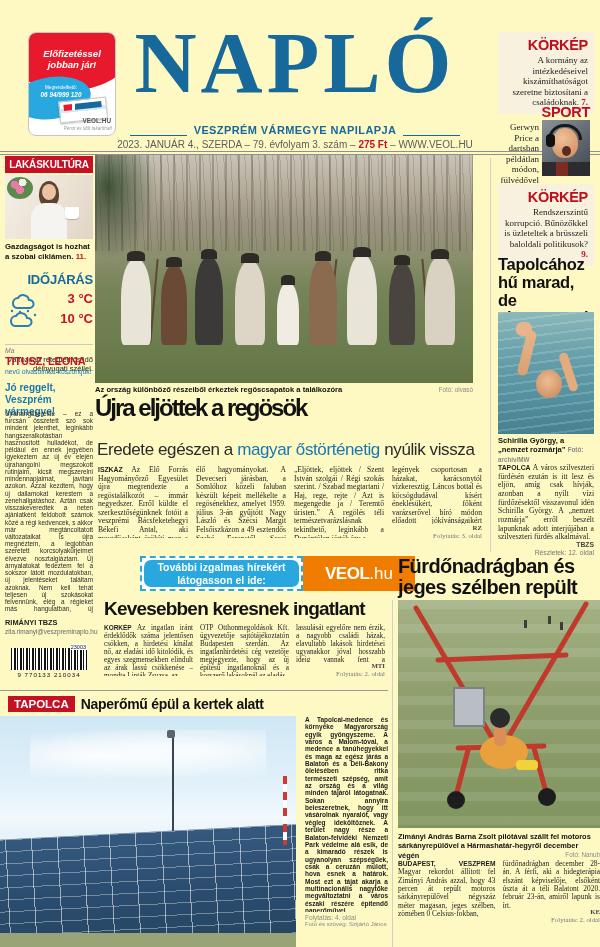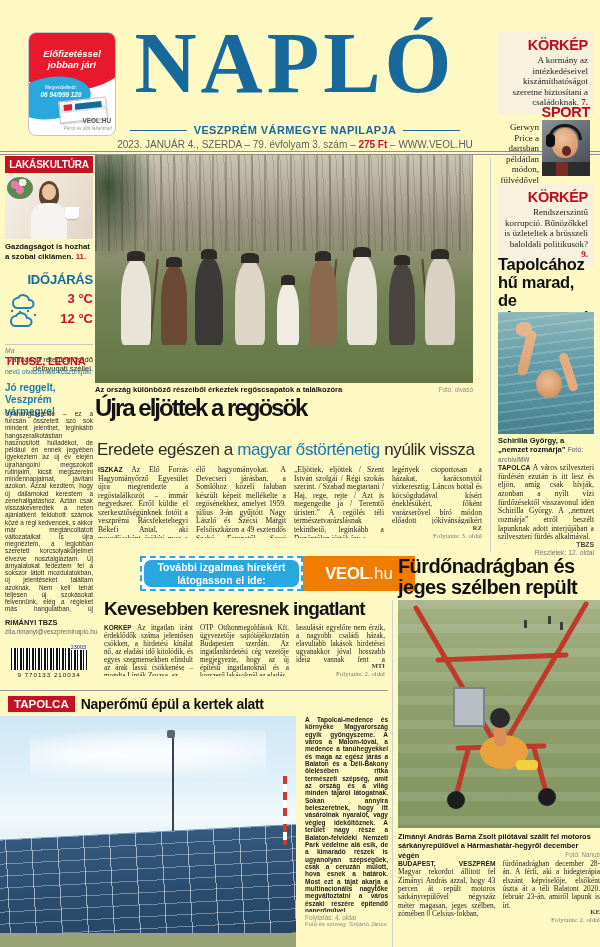--- a/index.html
+++ b/index.html
@@ -20,21 +20,21 @@
   .promo-red-text { position:absolute; top:16px; left:14px; right:14px; text-align:center; color:#fff; font-weight:bold; font-style:italic; font-size:9.5px; line-height:1.15; }
   .promo-blue { position:absolute; top:44px; left:-16px; width:78px; height:42px; background:#29a8e0; border-radius:50%; transform:rotate(-8deg); }
   .promo-order { position:absolute; top:52px; left:2px; width:60px; text-align:center; color:#fff; font-size:4.6px; }
   .promo-phone { position:absolute; top:58px; left:0px; width:64px; text-align:center; color:#fff; font-size:6.4px; font-weight:bold; font-style:italic; }
   .promo-thumb { position:absolute; top:66px; left:30px; width:48px; height:22px; background:linear-gradient(180deg,#fff 0 35%, #d9e8f2 35% 55%, #fff 55%); border:1px solid #ccc; transform:rotate(-6deg); box-shadow:0 1px 2px rgba(0,0,0,.25); }
   .promo-thumb-bar { position:absolute; top:3px; left:4px; right:4px; height:6px; background:linear-gradient(90deg,#e8192c 0 22%, #fff 22% 30%, #17689b 30% 100%); }
   .promo-veol { position:absolute; bottom:11px; left:0; right:4px; text-align:right; font-size:6.4px; font-weight:bold; color:#555; }
   .promo-slogan { position:absolute; bottom:4px; left:0; right:3px; text-align:right; font-size:4.6px; font-style:italic; color:#999; }
 
   .mast-title { left:118px; top:20px; width:354px; text-align:center; font-family:"Liberation Serif", serif; font-weight:bold; font-size:86px; line-height:1.0; letter-spacing:4px; color:#17689b; }
-  .mast-sub { left:130px; top:124px; width:330px; display:flex; align-items:center; gap:7px; color:#17689b; font-weight:bold; font-size:11px; letter-spacing:.4px; }
+  .mast-sub { left:130px; top:124px; width:330px; display:flex; align-items:flex-end; gap:7px; color:#17689b; font-weight:bold; font-size:11px; letter-spacing:.4px; }
   .mast-sub .rule { flex:1; border-top:1.5px solid #17689b; }
   .mast-date { left:110px; top:139px; width:370px; text-align:center; font-size:10px; color:#5c5c5c; }
   .mast-date .price { color:#c8102e; font-weight:bold; }
   .head-rule { left:0; top:151px; width:600px; height:4px; border-top:1px solid #8f8f8f; border-bottom:1px solid #8f8f8f; }
 
   
   .rs-vrule { left:490px; top:158px; height:394px; border-left:1px solid #cfcfcf; }
   .teaser { left:498px; width:96px; padding:5px 6px 6px 6px; text-align:right; }
   .teaser.cream { background:#f7f1dd; }
   .teaser h2 { color:#c00d1e; font-size:14.5px; letter-spacing:-.3px; }
@@ -235,21 +235,21 @@
         </g>
         <g fill="#2a7fb5">
           <circle cx="7" cy="20" r="1.2"></circle>
             <circle cx="15" cy="21" r="1.2"></circle>
             <circle cx="23" cy="20" r="1.2"></circle>
             <circle cx="30" cy="24" r="1.2"></circle>
         </g>
       </svg>
       <div class="wx-temps">
         <div>3 °C</div>
-        <div>12 °C</div>
+        <div>10 °C</div>
       </div>
     </div>
     <div class="wx-desc">Változóan rétegfelhős idő délnyugati széllel.</div>
   </div>
   <div class="abs ls nameday">
     <div class="nd-label">Ma</div>
     <div class="nd-names">TITUSZ, LEONA</div>
     <div class="nd-suffix">nevű olvasóinkat köszöntjük!</div>
   </div>
   <div class="abs ls greet-title">Jó reggelt, Veszprém vármegye!</div>

